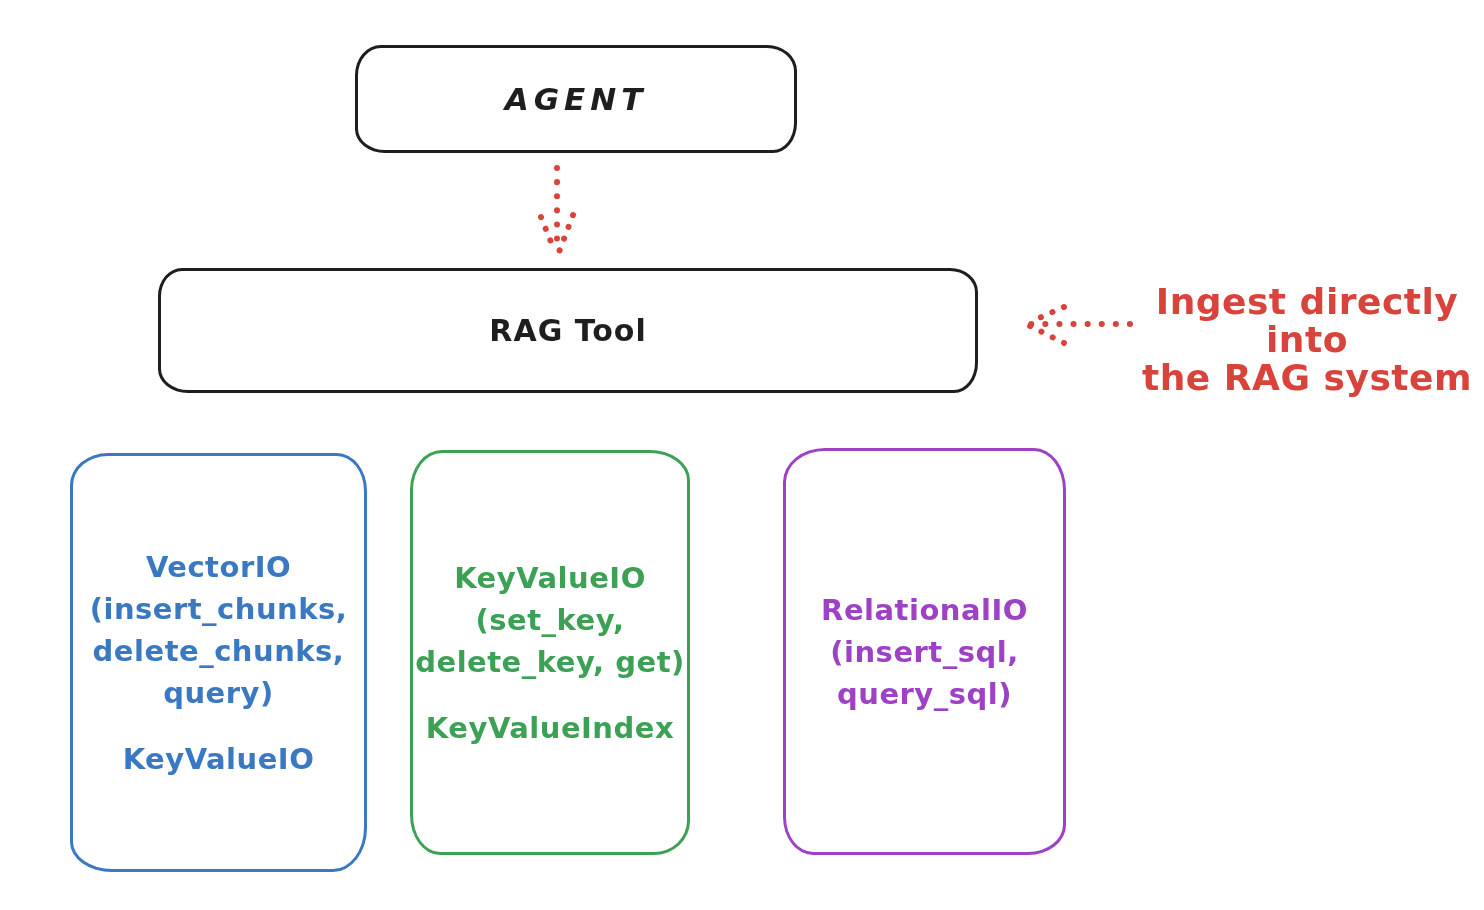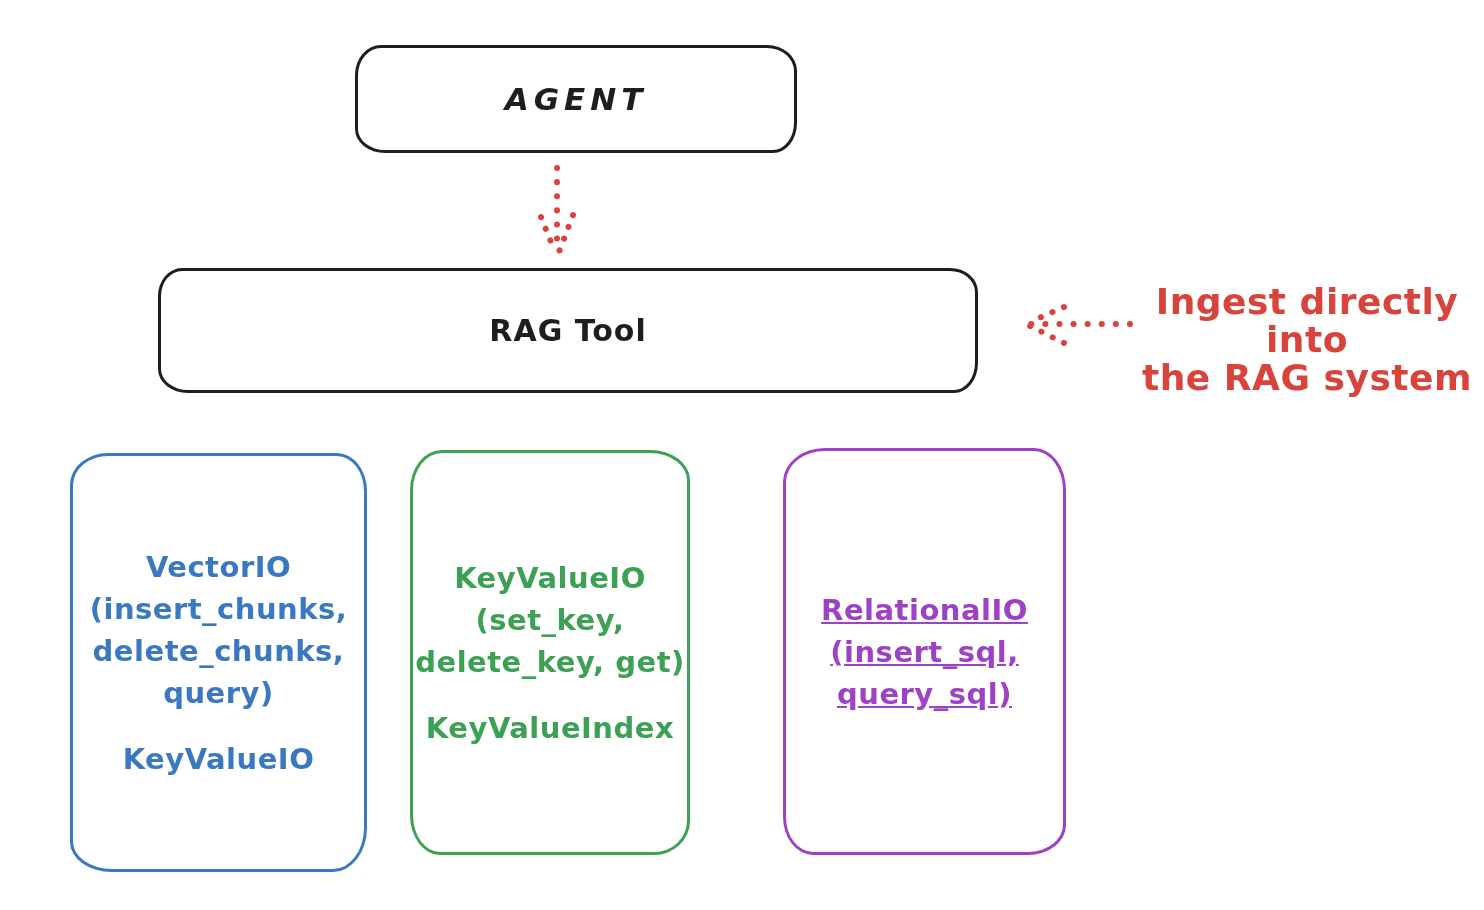--- a/index.html
+++ b/index.html
@@ -58,21 +58,20 @@
     border-radius: 38px 30px 34px 42px / 32px 38px 44px 30px;
   }
   .backend-keyvalue {
     left: 410px; top: 450px; width: 280px; height: 405px;
     border-radius: 32px 40px 36px 30px / 40px 30px 34px 40px;
     justify-content: center;
   }
   .backend-relational {
     left: 783px; top: 448px; width: 283px; height: 407px;
     border-radius: 42px 32px 38px 30px / 34px 42px 30px 38px;
-    text-decoration: underline;
   }
 
   
   .arrow { position: absolute; }
   .arrow line {
     stroke: var(--c, #d8443b);
     stroke-width: 6;
     stroke-linecap: round;
     stroke-dasharray: 0.1 14;
     fill: none;

